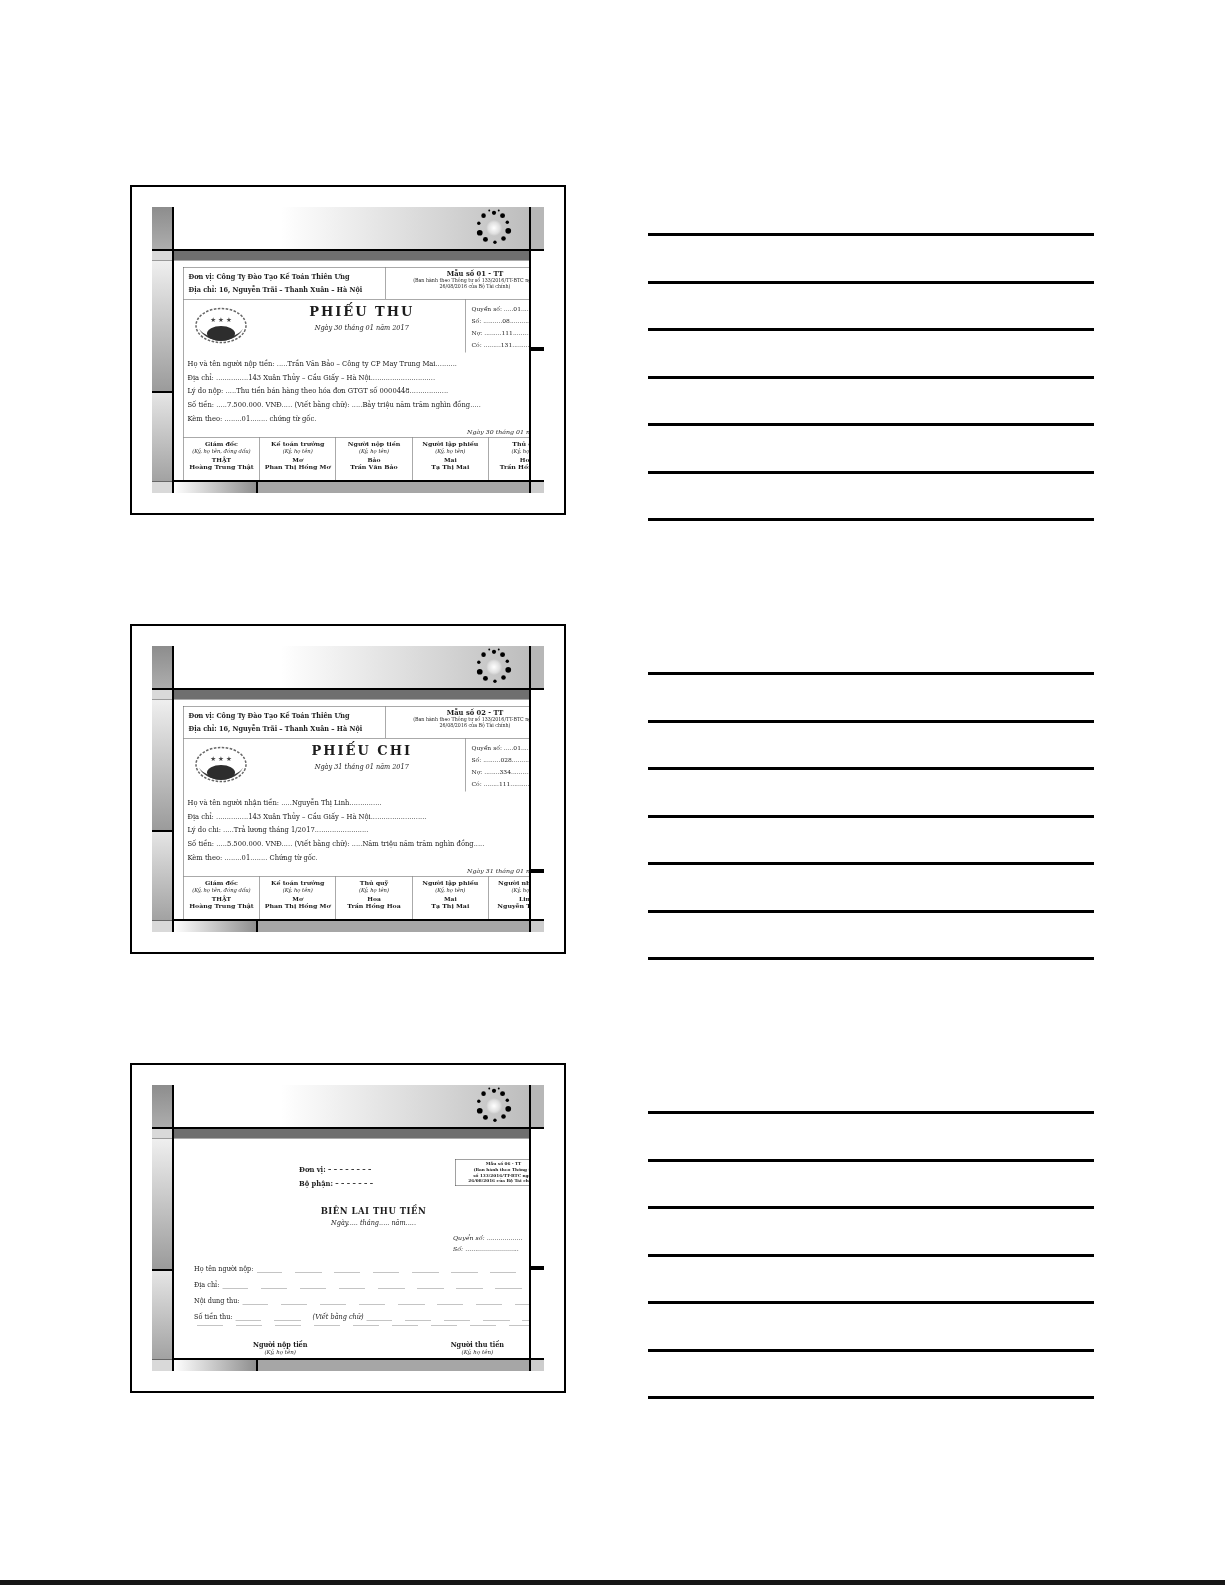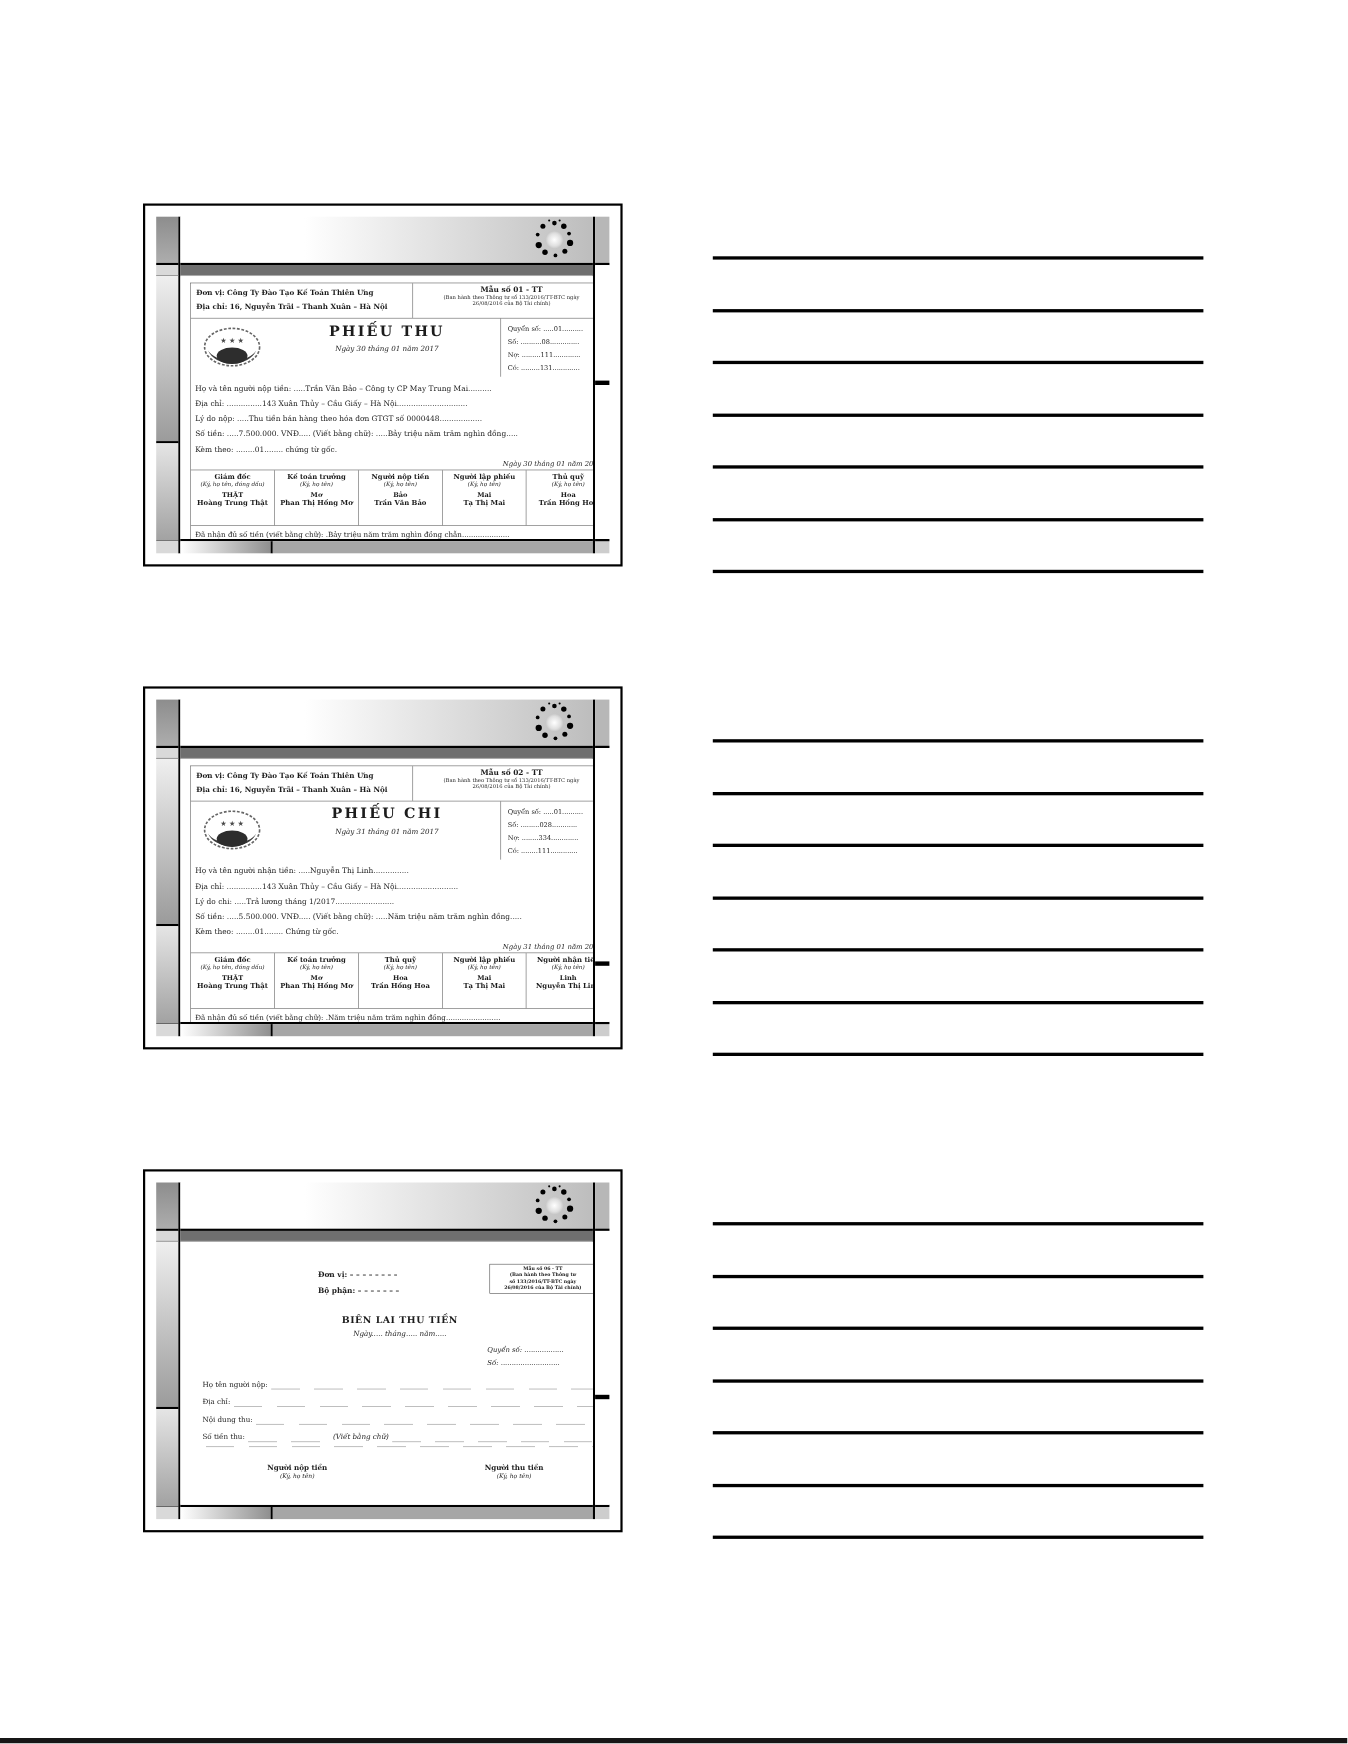--- a/index.html
+++ b/index.html
@@ -6,21 +6,21 @@
   body{
     width:1225px;height:1585px;background:#ffffff;position:relative;
     font-family:"DejaVu Serif","Liberation Serif",serif;color:#111;
   }
   .handout{position:absolute;left:130px;top:185px;}
   .row{display:flex;align-items:flex-start;margin-bottom:103px;}
 
   
   .slide{
     width:436px;height:330px;box-sizing:border-box;border:2px solid #000;
-    background:#fff;padding:10px;position:relative;flex:0 0 auto;
+    background:#fff;padding:20px;position:relative;flex:0 0 auto;
   }
   .slide-inner{display:flex;height:100%;}
   .lbar{width:20px;border-right:2px solid #000;display:flex;flex-direction:column;flex:0 0 auto;}
   .lbar-a{height:42px;background:linear-gradient(#8d8d8d,#adadad);border-bottom:2px solid #000;}
   .lbar-b{height:9px;background:#d9d9d9;border-bottom:1px solid #9a9a9a;}
   .lbar-c{flex:1;background:linear-gradient(#efefef,#9b9b9b);border-bottom:2px solid #000;}
   .lbar-d{height:88px;background:linear-gradient(#e5e5e5,#a2a2a2);border-bottom:1px solid #666;}
   .lbar-e{height:11px;background:#d9d9d9;}
   .main{flex:1;display:flex;flex-direction:column;min-width:0;}
   .tband{

